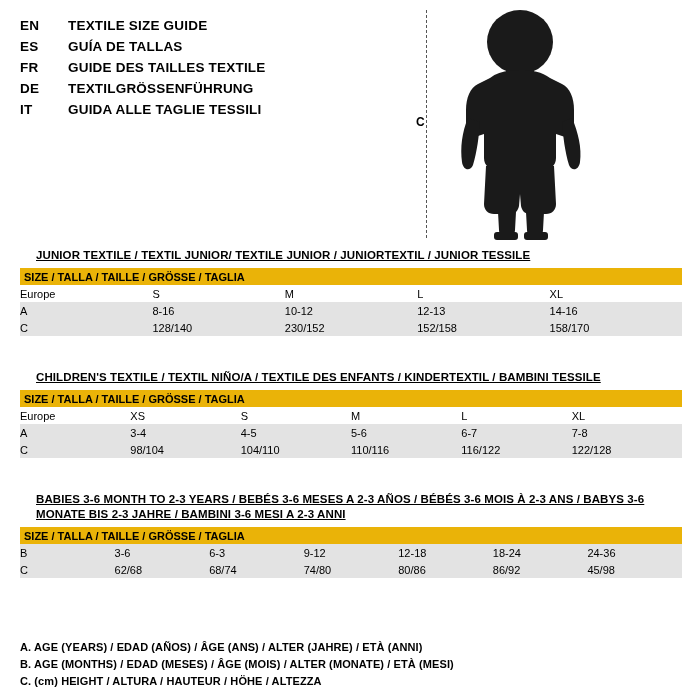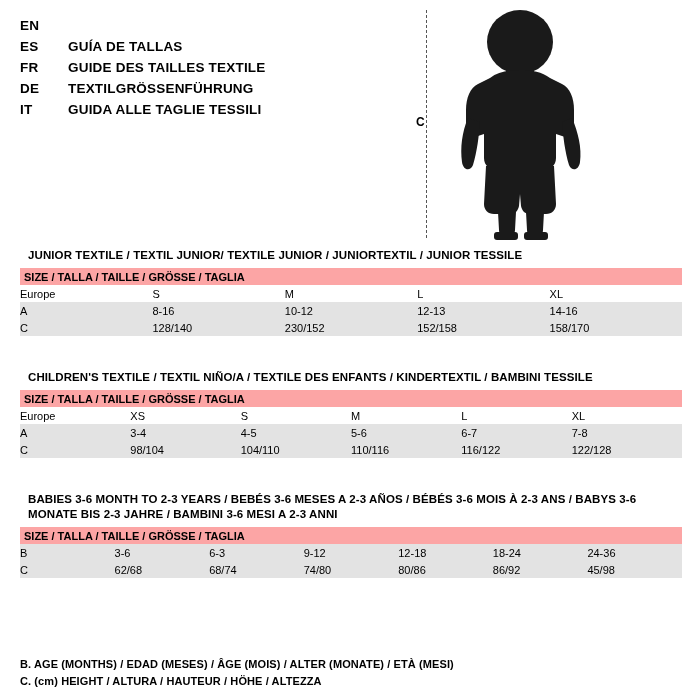--- a/index.html
+++ b/index.html
@@ -78,37 +78,38 @@
     width: 148px;
     height: 232px;
   }
 
   
   .section-title {
     font-size: 11.5px;
     font-weight: bold;
     letter-spacing: 0.1px;
     line-height: 15px;
-    margin: 0 0 5px 8px;
+    margin: 0 0 5px 16px;
+    text-decoration: underline;
   }
 
   
   table.size-table {
     border-collapse: collapse;
     width: 100%;
     table-layout: fixed;
   }
   table.size-table td {
     font-size: 11px;
     padding: 0;
     height: 17px;
     vertical-align: middle;
   }
   tr.hdr td {
-    background: #fca5a5;
+    background: #eab308;
     font-weight: bold;
     font-size: 11px;
     height: 17px;
   }
   tr.hdr td.hdr-span {
     padding-left: 4px;
   }
   tr.shade td {
     background: #e3e3e3;
   }
@@ -143,20 +144,21 @@
   .block-babies { position: absolute; left: 20px; top: 492px; width: 662px; }
 </style>
 </head>
 <body>
 
 <div class="page">
 
   <div class="lang-block">
     <div class="lang-row">
       <span class="lang-code">EN</span>
+      <span class="lang-title">TEXTILE SIZE GUIDE</span>
     </div>
     <div class="lang-row">
       <span class="lang-code">ES</span>
       <span class="lang-title">GUÍA DE TALLAS</span>
     </div>
     <div class="lang-row">
       <span class="lang-code">FR</span>
       <span class="lang-title">GUIDE DES TAILLES TEXTILE</span>
     </div>
     <div class="lang-row">
@@ -305,17 +307,18 @@
           <td class="val">80/86</td>
           <td class="val">86/92</td>
           <td class="val">45/98</td>
         </tr>
       </tbody>
         </table>
     </div>
   </div>
 
   <div class="footnotes">
+    <div class="footnote">A. AGE (YEARS) / EDAD (AÑOS) / ÂGE (ANS) / ALTER (JAHRE) / ETÀ (ANNI)</div>
     <div class="footnote">B. AGE (MONTHS) / EDAD (MESES) / ÂGE (MOIS) / ALTER (MONATE) / ETÀ (MESI)</div>
     <div class="footnote">C. (cm) HEIGHT / ALTURA / HAUTEUR / HÖHE / ALTEZZA</div>
   </div>
 
 </div>
 
 </body></html>

